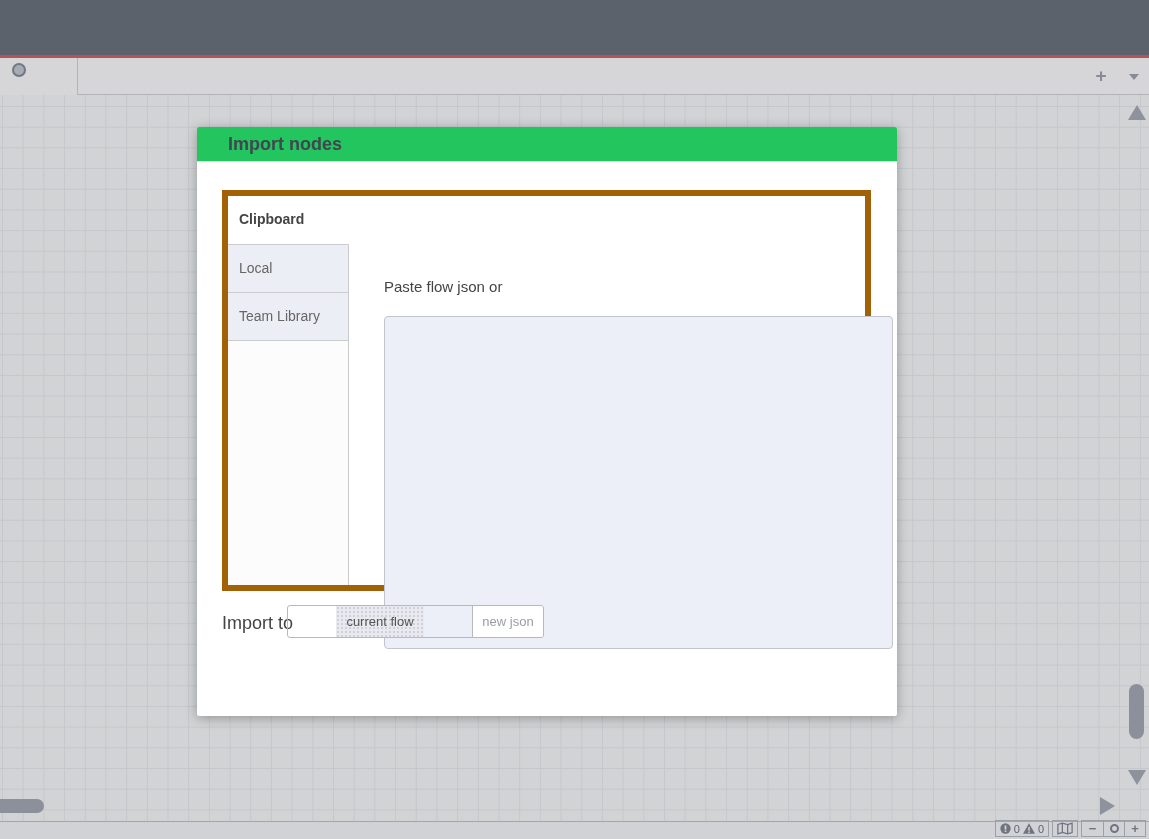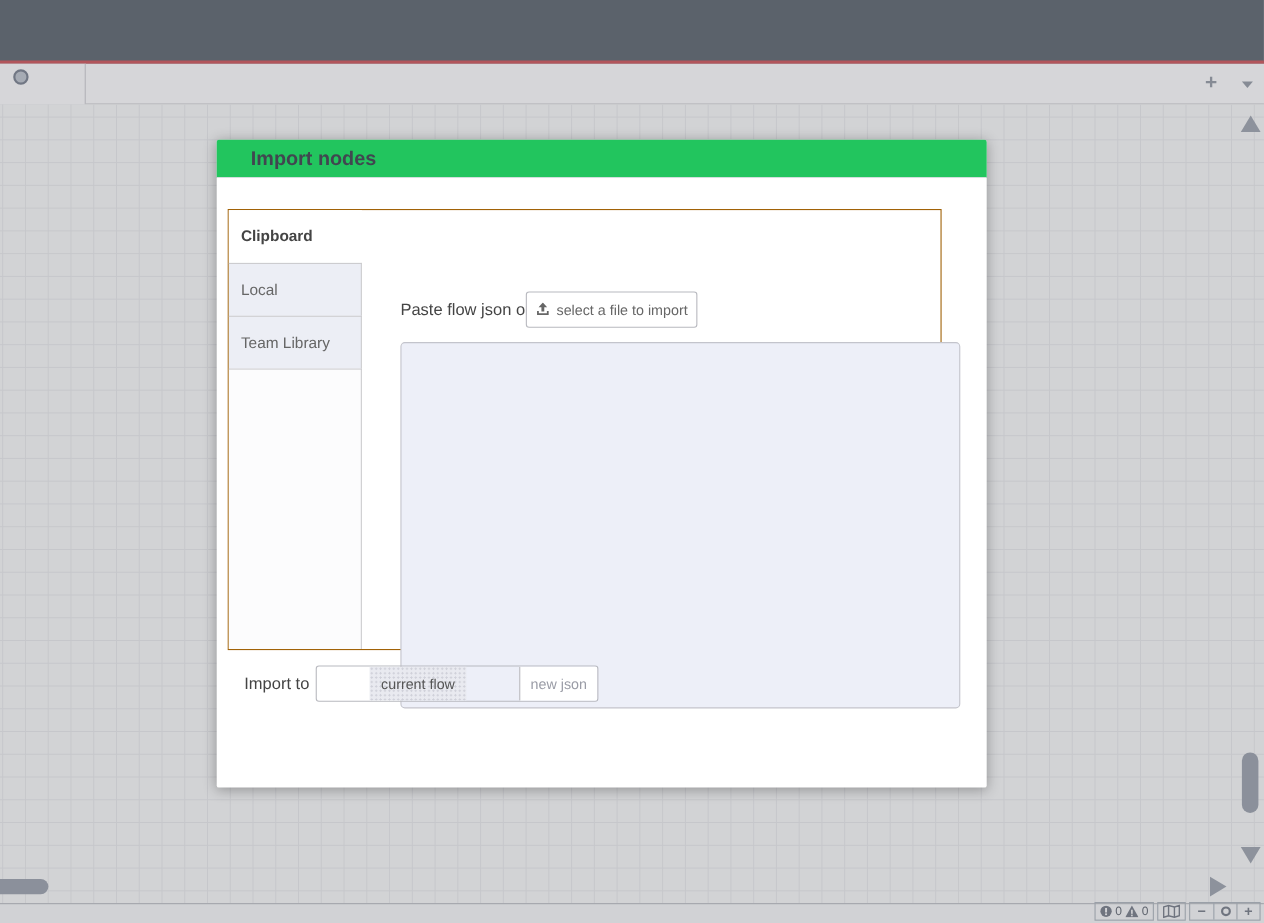--- a/index.html
+++ b/index.html
@@ -104,22 +104,22 @@
     box-shadow:0 2px 12px rgba(0,0,0,0.3);
     font-size:14px; color:#444;
   }
   .dialog-header {
     height:35px; line-height:35px; padding:0 31px;
     background:#22c55e; border-bottom:1px solid #dfe0e6;
     font-weight:bold; font-size:18px; color:#414650;
     border-radius:2px 2px 0 0;
   }
   .content-box {
-    position:absolute; left:10px; top:63px; width:649px; height:401px;
-    border:1px solid #a16207;
+    position:absolute; left:25px; top:63px; width:649px; height:401px;
+    border:6px solid #a16207;
   }
   .side-tabs {
     position:absolute; left:0; top:0; bottom:0; width:121px;
     display:flex; flex-direction:column;
   }
   .side-tab {
     height:48px; line-height:47px; padding-left:11px; font-size:14px;
     cursor:pointer; flex:none;
   }
   .side-tab.active {
@@ -143,21 +143,21 @@
     display:flex; align-items:center; justify-content:center; gap:6px;
     font-size:13px; color:#666; cursor:pointer;
   }
   .import-textarea {
     position:absolute; left:156px; top:120px; width:509px; height:333px;
     background:#edeff8; border:1px solid #c3c4cc; border-radius:4px;
     resize:none; outline:none; font-family:"Liberation Mono","DejaVu Sans Mono",monospace;
     font-size:13px; padding:6px;
   }
   .import-to-label {
-    position:absolute; left:25px; top:486px; font-size:15px; color:#444;
+    position:absolute; left:25px; top:486px; font-size:18px; color:#444;
   }
   .import-to-group {
     position:absolute; left:90px; top:478px; height:33px;
     display:flex; border:1px solid #b8b9bf; border-radius:3px; overflow:hidden;
   }
   .toggle-btn {
     display:flex; align-items:center; justify-content:center;
     font-size:13px; cursor:pointer; height:100%;margin-left:48px;
   }
   .toggle-btn.selected {
@@ -244,27 +244,20 @@
   <div class="content-box">
     <div class="side-tabs">
       <div class="side-tab active">Clipboard</div>
       <div class="side-tab inactive">Local</div>
       <div class="side-tab inactive">Team Library</div>
       <div class="side-tabs-filler"></div>
     </div>
 
     <div class="paste-row-label">Paste flow json or</div>
 
-    <div class="select-file-btn">
-      <svg width="13" height="13" viewBox="0 0 16 16">
-        <path d="M8 0 L12.8 5.4 H9.6 V10 H6.4 V5.4 H3.2 Z" fill="#666"></path>
-        <path d="M1.5 9.5 V14 H14.5 V9.5 H12.5 V12 H3.5 V9.5 Z" fill="#666"></path>
-      </svg>
-      <span>select a file to import</span>
-    </div>
 
     <textarea class="import-textarea" spellcheck="false" style=""></textarea>
   </div>
 
   <div class="import-to-label">Import to</div>
   <div class="import-to-group">
     <div class="toggle-btn selected">current flow</div>
     <div class="toggle-btn unselected">new json</div>
   </div>
 

